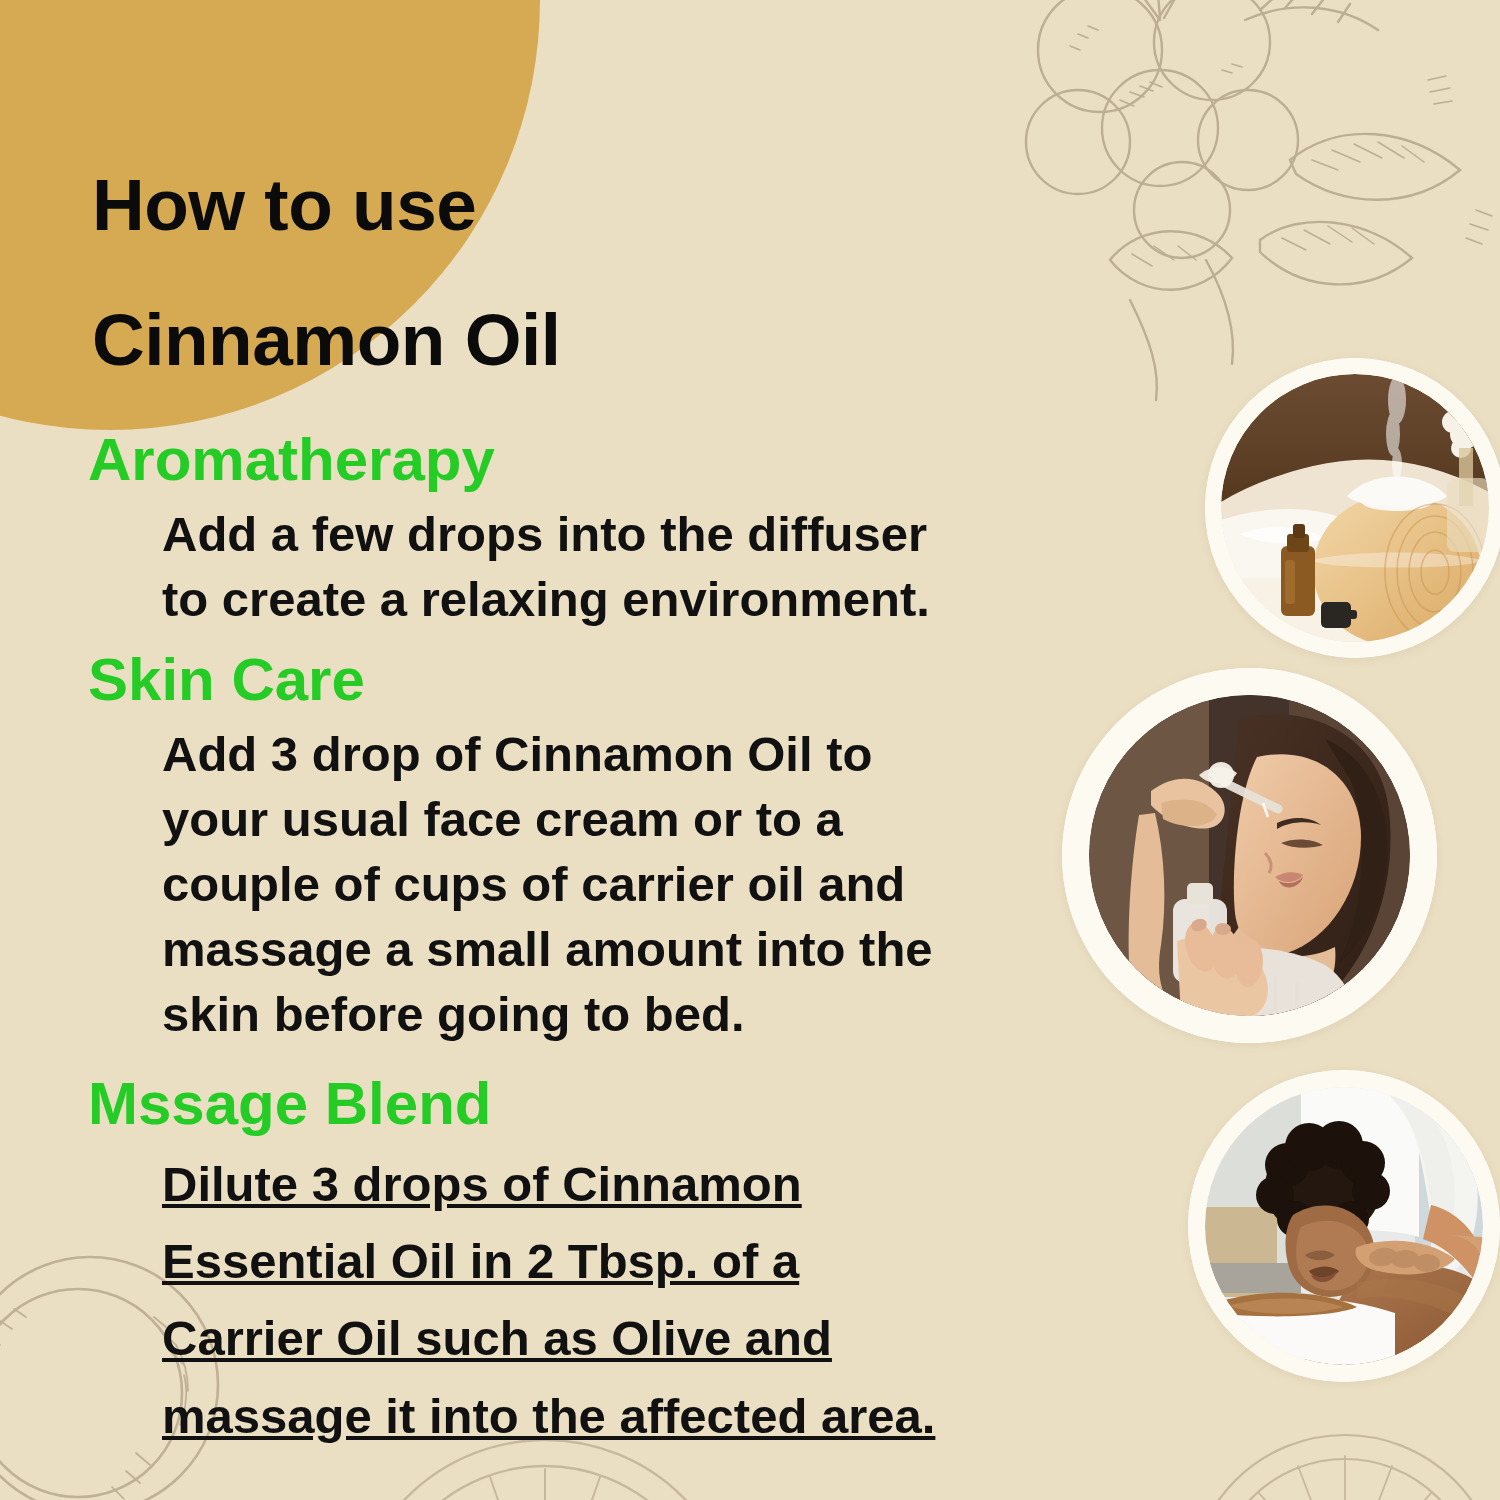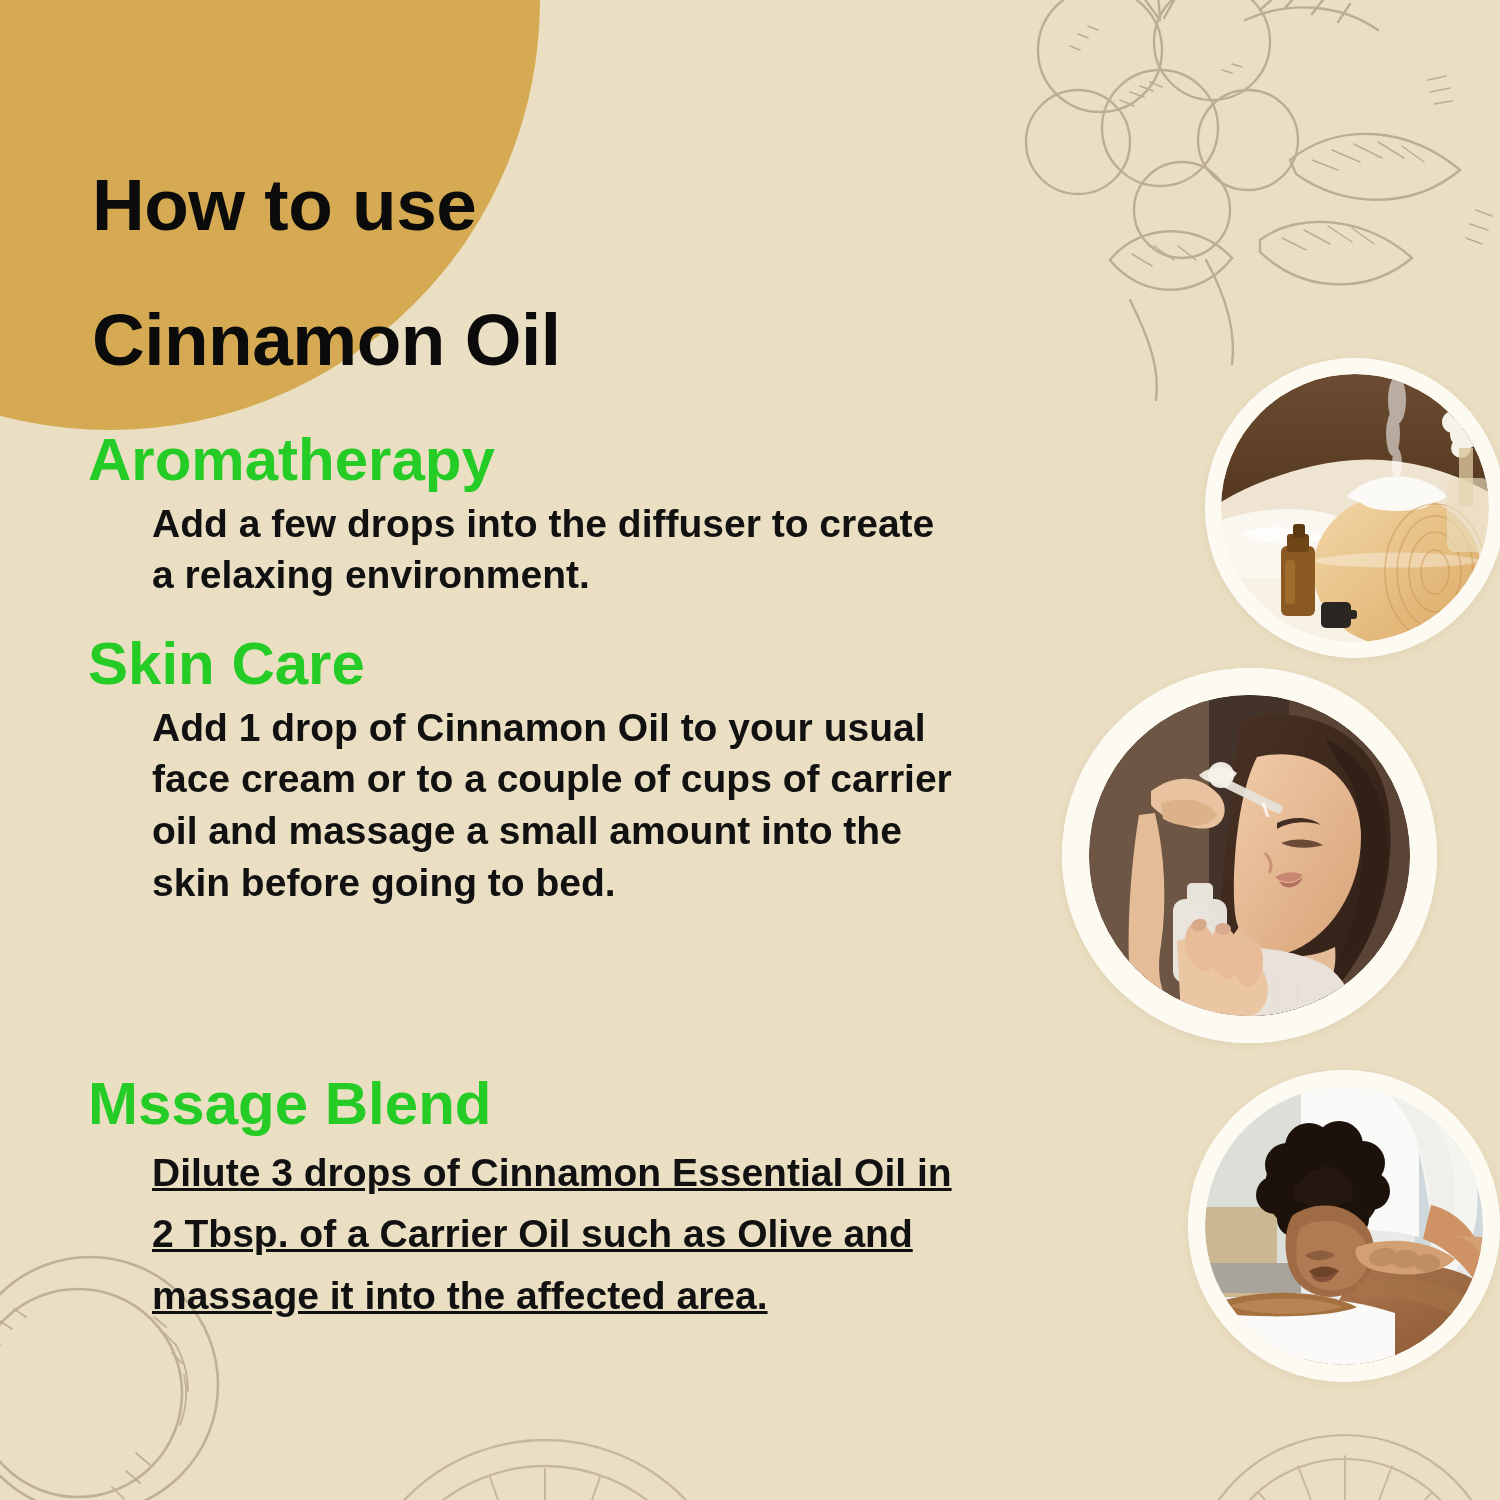--- a/index.html
+++ b/index.html
@@ -66,30 +66,30 @@
     color: #25CC25;
     font-weight: bold;
     font-size: 60px;
     line-height: 1.06;
     margin: 0 0 6px 0;
     white-space: nowrap;
   }
   .sec-body {
     color: #111111;
     font-weight: bold;
-    font-size: 39px;
+    font-size: 49px;
     line-height: 1.33;
-    margin: 0;
+    margin: 10px;
     padding-left: 64px;
     max-width: 800px;
   }
   .sec-body.loose { line-height: 1.58; text-decoration: underline; }
 
   #sec-aroma  { top: 428px; }
-  #sec-skin   { top: 632px; }
+  #sec-skin   { top: 648px; }
   #sec-msg    { top: 1072px; }
 
   
   .photo {
     position: absolute;
     border-radius: 50%;
     background: #ffffff;
     box-shadow: 0 2px 10px rgba(120,100,60,0.10);
     overflow: hidden;
   }
@@ -224,21 +224,21 @@
     <div class="title title-1">How to use</div>
     <div class="title title-2">Cinnamon Oil</div>
 
     <div class="section" id="sec-aroma">
       <p class="sec-head">Aromatherapy</p>
       <p class="sec-body">Add a few drops into the diffuser to create a relaxing environment.</p>
     </div>
 
     <div class="section" id="sec-skin">
       <p class="sec-head">Skin Care</p>
-      <p class="sec-body">Add 1 drop of Cinnamon Oil to your usual face cream or to a couple of cups of carrier oil and massage a small amount into the skin before going to bed.</p>
+      <p class="sec-body">Add 3 drop of Cinnamon Oil to your usual face cream or to a couple of cups of carrier oil and massage a small amount into the skin before going to bed.</p>
     </div>
 
     <div class="section" id="sec-msg">
       <p class="sec-head">Mssage Blend</p>
       <p class="sec-body loose">Dilute 3 drops of Cinnamon Essential Oil in 2 Tbsp. of a Carrier Oil such as Olive and massage it into the affected area.</p>
     </div>
   </div>
 
   <div class="photo" id="photo-diffuser">
     <div class="ring"></div>

